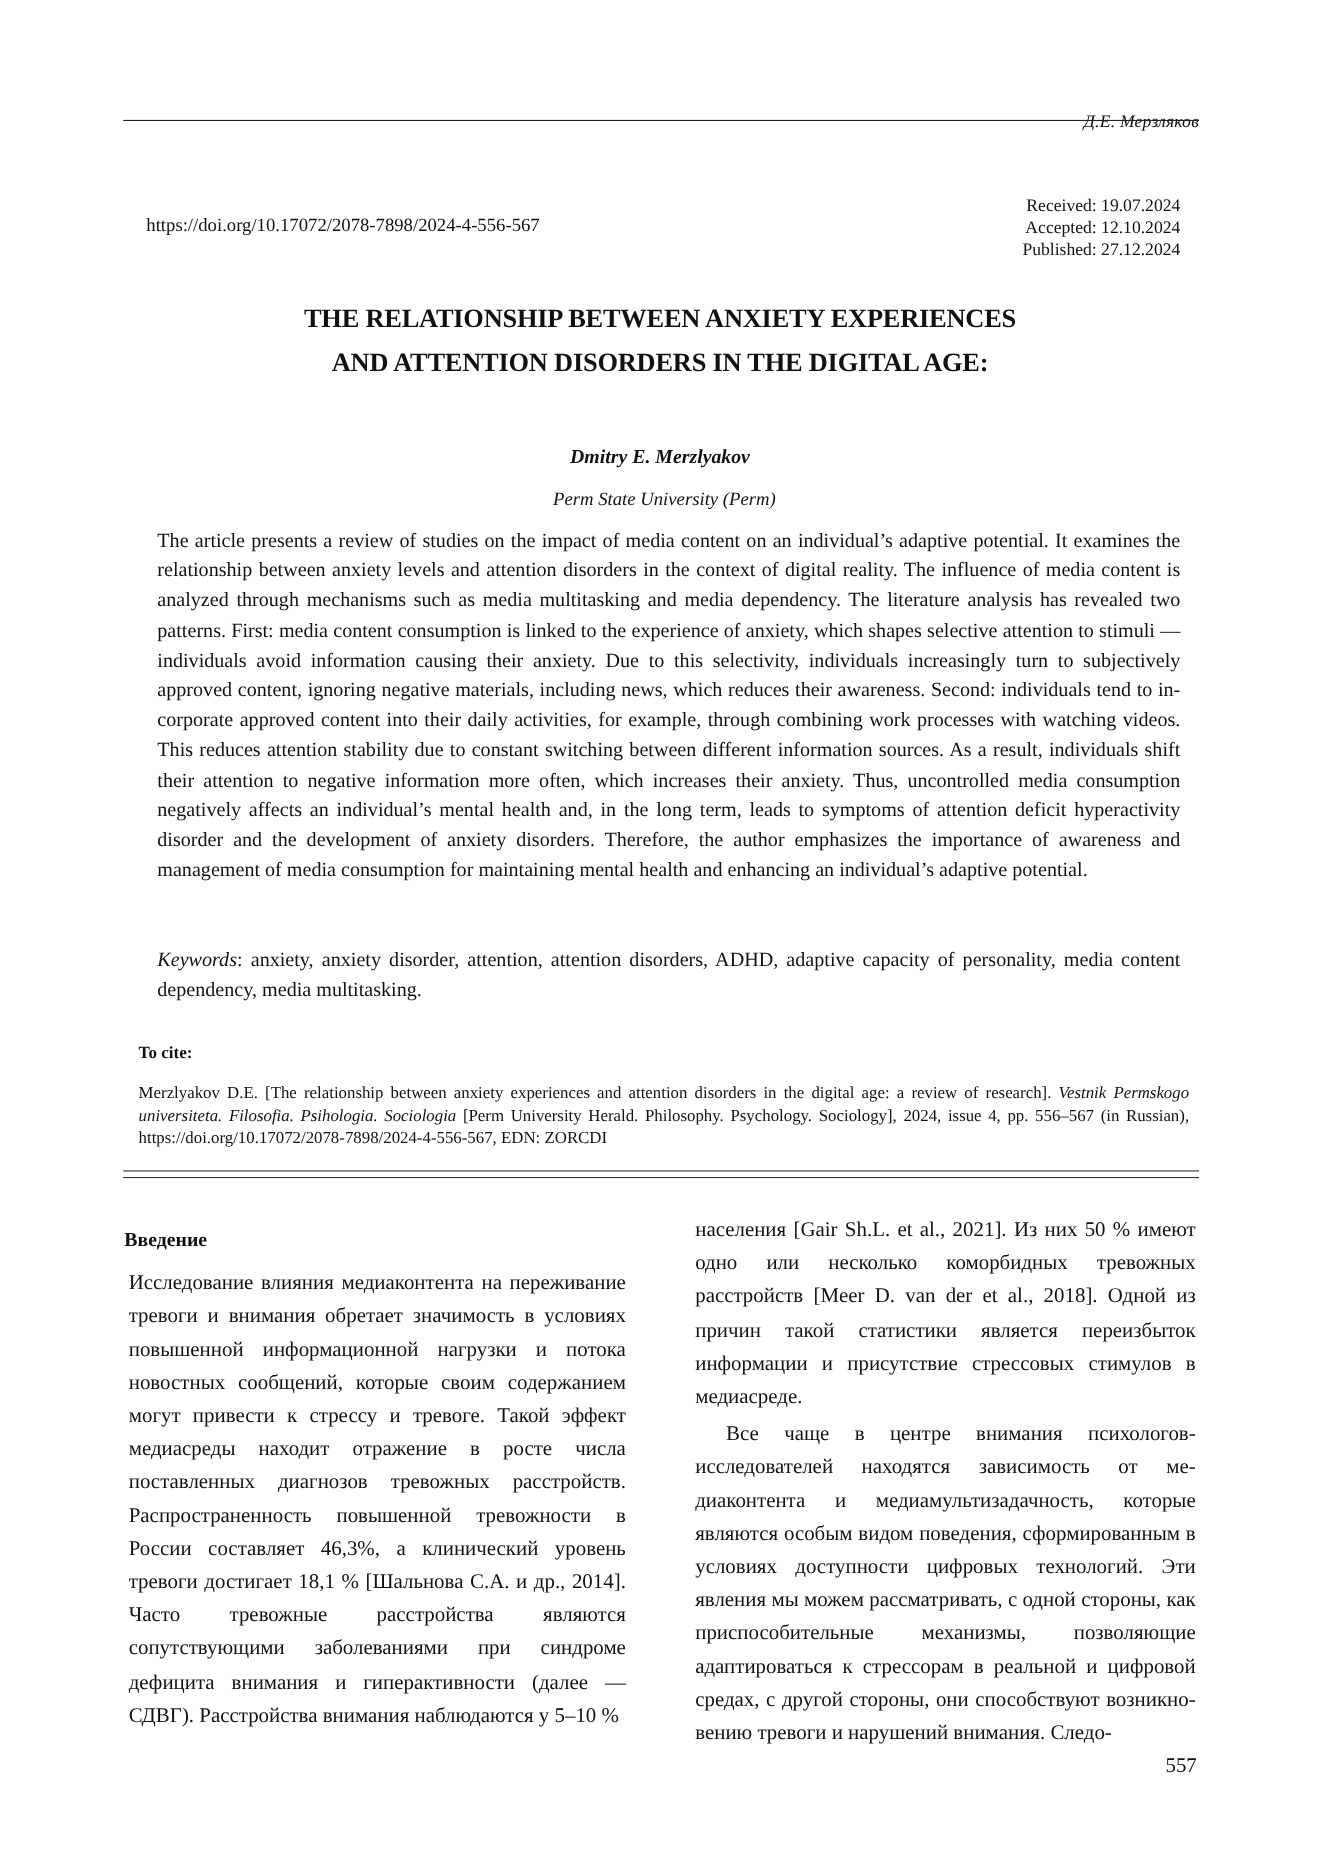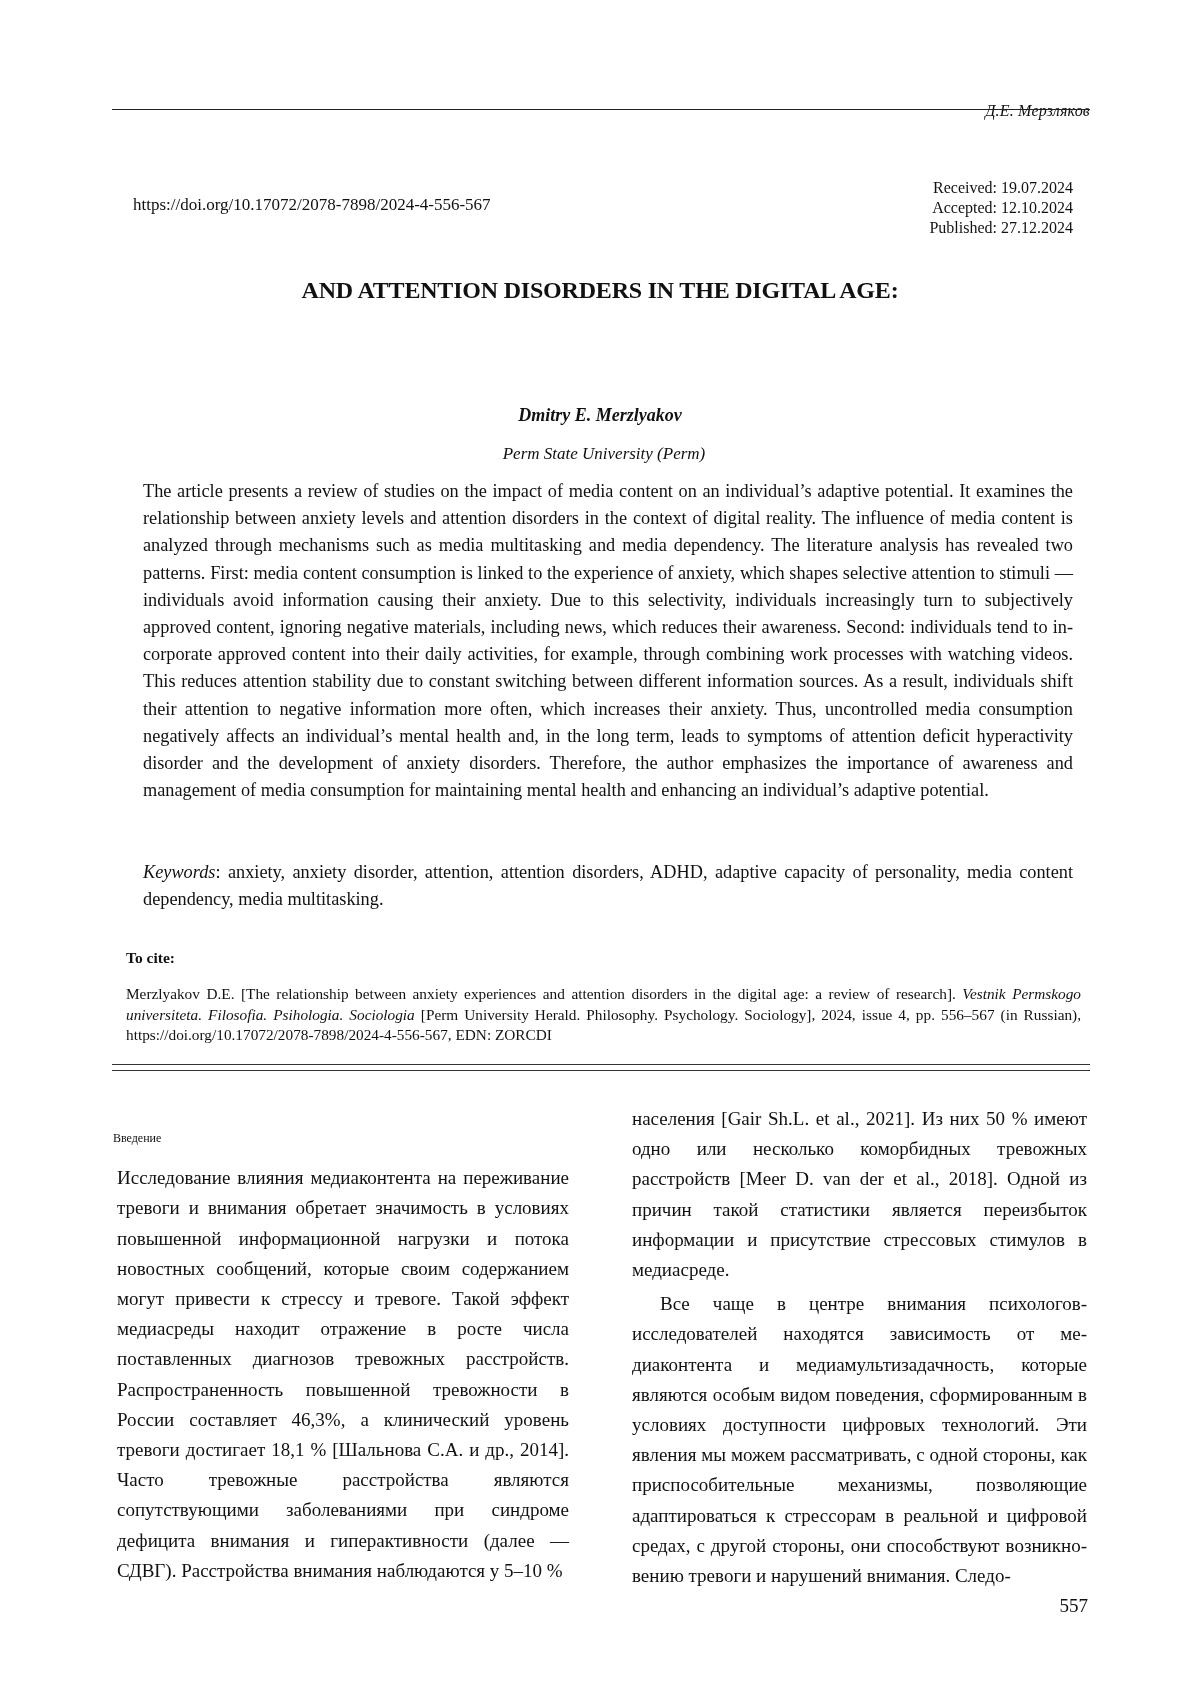--- a/index.html
+++ b/index.html
@@ -60,21 +60,21 @@
     }
     .col-left {
       position: absolute; left: 113px; width: 460px; top: 1112px;
       font-size: 19px; line-height: 30.2px; text-align: justify;
     }
     .col-right {
       position: absolute; left: 628px; width: 463px; top: 1100px;
       font-size: 19px; line-height: 30.2px; text-align: justify;
     }
     .section-heading {
-      font-weight: normal; font-size: 12px; margin: 11px 0 10px 0;
+      font-weight: bold; font-size: 18px; margin: 0 0 10px 0;
     }
     .para { margin: 4px; }
     .para.indent { text-indent: 28px; }
     .page-number {
       position: absolute; right: 112px; top: 1595px; font-size: 19px;
     }
   </style>
 </head>
 <body>
 
@@ -83,20 +83,21 @@
 
 <div class="doi">https://doi.org/10.17072/2078-7898/2024-4-556-567</div>
 
 <div class="dates">
   <div>Received: 19.07.2024</div>
   <div>Accepted: 12.10.2024</div>
   <div>Published: 27.12.2024</div>
 </div>
 
 <div class="title">
+  <div>THE RELATIONSHIP BETWEEN ANXIETY EXPERIENCES</div>
   <div>AND ATTENTION DISORDERS IN THE DIGITAL AGE:</div>
 </div>
 
 <div class="author">Dmitry E. Merzlyakov</div>
 <div class="affil">Perm State University (Perm)</div>
 
 <div class="abstract">The article presents a review of studies on the impact of media content on an individual’s adaptive potential. It examines the relationship between anxiety levels and attention disorders in the context of digital reality. The influence of media content is analyzed through mechanisms such as media multitasking and media de­pendency. The literature analysis has revealed two patterns. First: media content consumption is linked to the experience of anxiety, which shapes selective attention to stimuli — individuals avoid information caus­ing their anxiety. Due to this selectivity, individuals increasingly turn to subjectively approved content, ig­noring negative materials, including news, which reduces their awareness. Second: individuals tend to in­corporate approved content into their daily activities, for example, through combining work processes with watching videos. This reduces attention stability due to constant switching between different information sources. As a result, individuals shift their attention to negative information more often, which increases their anxiety. Thus, uncontrolled media consumption negatively affects an individual’s mental health and, in the long term, leads to symptoms of attention deficit hyperactivity disorder and the development of anxiety disorders. Therefore, the author emphasizes the importance of awareness and management of media con­sumption for maintaining mental health and enhancing an individual’s adaptive potential.</div>
 
 <div class="keywords"><span class="kw-label">Keywords</span><span>: anxiety, anxiety disorder, attention, attention disorders, ADHD, adaptive capacity of personal­ity, media content dependency, media multitasking.</span></div>
 

